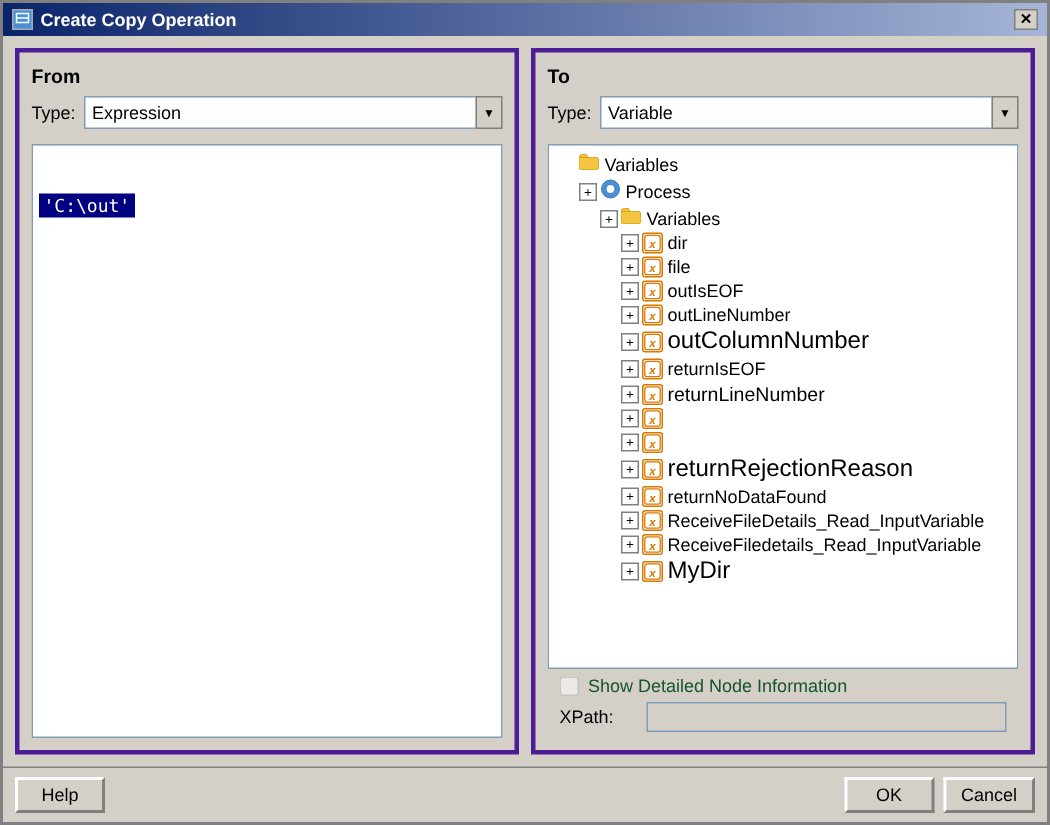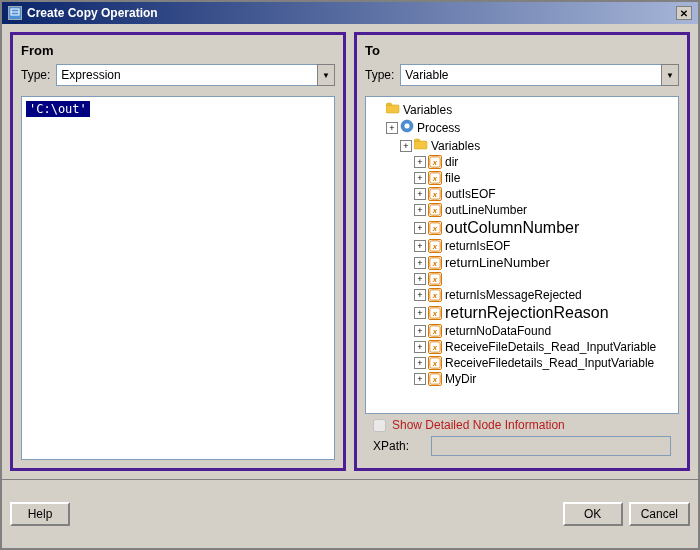--- a/index.html
+++ b/index.html
@@ -148,20 +148,21 @@
       padding: 4px;
       overflow: auto;
     }
     .expression-value {
       background: #000080;
       color: white;
       padding: 1px 3px;
       font-family: monospace;
       font-size: 12px;
       display: inline-block;
+      margin-top: 28px;
     }
     .tree-panel {
       flex: 1;
       border: 1px solid #7f9db9;
       background: white;
       overflow: auto;
       padding: 4px;
     }
     .tree-item {
       display: flex;
@@ -209,21 +210,21 @@
     .show-node-row {
       display: flex;
       align-items: center;
       gap: 6px;
     }
     .checkbox {
       width: 13px;
       height: 13px;
     }
     .show-node-label {
-      color: #b91c1c;
+      color: #14532d;
       font-size: 12px;
     }
     .xpath-row {
       display: flex;
       align-items: center;
       gap: 22px;
     }
     .xpath-label {
       font-size: 12px;
       white-space: nowrap;
@@ -233,21 +234,21 @@
       height: 20px;
       border: 1px solid #7f9db9;
       background: #d4d0c8;
       padding: 0 4px;
       font-size: 12px;
     }
     .footer {
       display: flex;
       justify-content: space-between;
       align-items: center;
-      padding: 22px 8px;
+      padding: 6px 8px;
       border-top: 1px solid #808080;
       flex-shrink: 0;
       background: #d4d0c8;
     }
     .footer-left {}
     .footer-right {
       display: flex;
       gap: 6px;
     }
     .btn {
@@ -433,21 +434,20 @@
               </span>
             </div>
             <div class="tree-item" style="padding-left: 44px;">
               <div class="expand-btn">+</div>
               <span class="var-icon">
                 <svg width="14" height="14" viewBox="0 0 14 14">
       <rect x="1" y="1" width="12" height="12" rx="2" fill="white" stroke="#d97700" stroke-width="1"></rect>
       <text x="7" y="11" text-anchor="middle" font-size="9" font-style="italic" font-weight="bold" fill="#d97700">x</text>
     </svg>
               </span>
-              <span style="font-size: 12px;">returnIsMessageRejected</span>
             </div>
             <div class="tree-item" style="padding-left: 44px;">
               <div class="expand-btn">+</div>
               <span class="var-icon">
                 <svg width="14" height="14" viewBox="0 0 14 14">
       <rect x="1" y="1" width="12" height="12" rx="2" fill="white" stroke="#d97700" stroke-width="1"></rect>
       <text x="7" y="11" text-anchor="middle" font-size="9" font-style="italic" font-weight="bold" fill="#d97700">x</text>
     </svg>
               </span>
               <span style="font-size: 16px;">returnRejectionReason</span>
@@ -483,21 +483,21 @@
               <span style="font-size: 12px;">ReceiveFiledetails_Read_InputVariable</span>
             </div>
             <div class="tree-item" style="padding-left: 44px;">
               <div class="expand-btn">+</div>
               <span class="var-icon">
                 <svg width="14" height="14" viewBox="0 0 14 14">
       <rect x="1" y="1" width="12" height="12" rx="2" fill="white" stroke="#d97700" stroke-width="1"></rect>
       <text x="7" y="11" text-anchor="middle" font-size="9" font-style="italic" font-weight="bold" fill="#d97700">x</text>
     </svg>
               </span>
-              <span style="font-size: 12px;">MyDir</span>
+              <span style="font-size: 16px;">MyDir</span>
             </div>
           </div>
       </div>
 
       <div class="bottom-panel">
         <div class="show-node-row">
           <input type="checkbox" class="checkbox" disabled="" style="">
           <span class="show-node-label">Show Detailed Node Information</span>
         </div>
         <div class="xpath-row">

